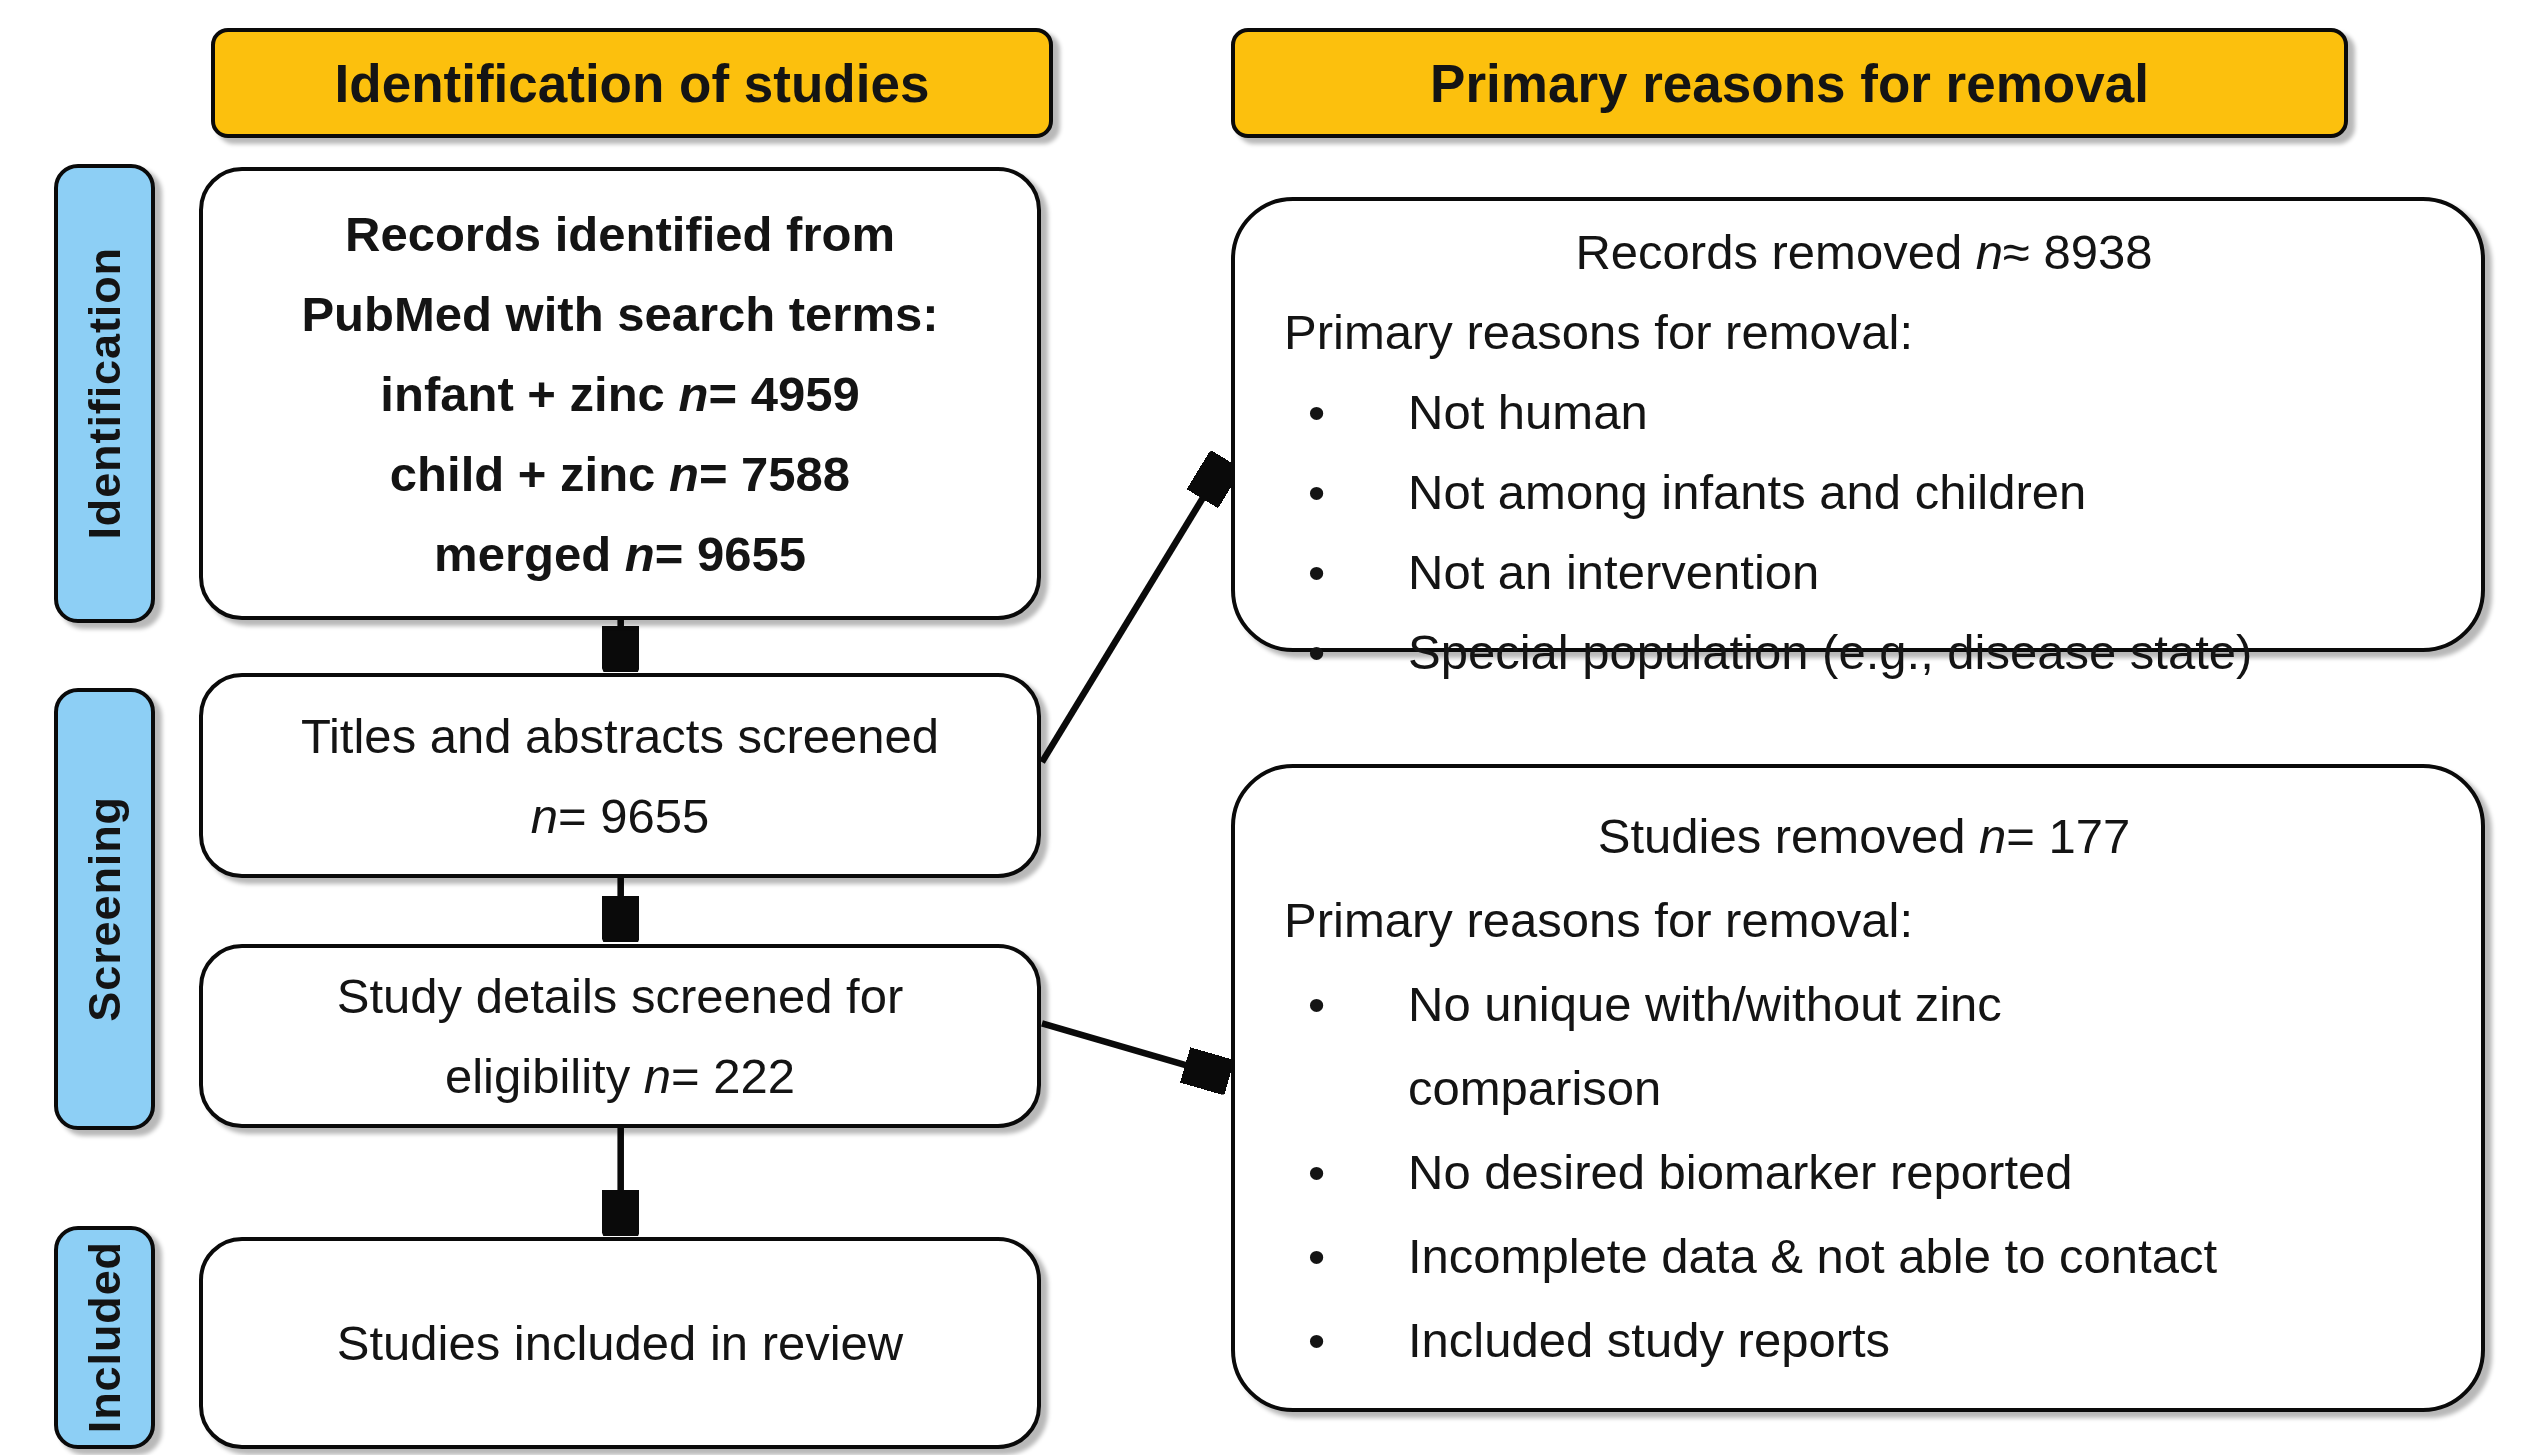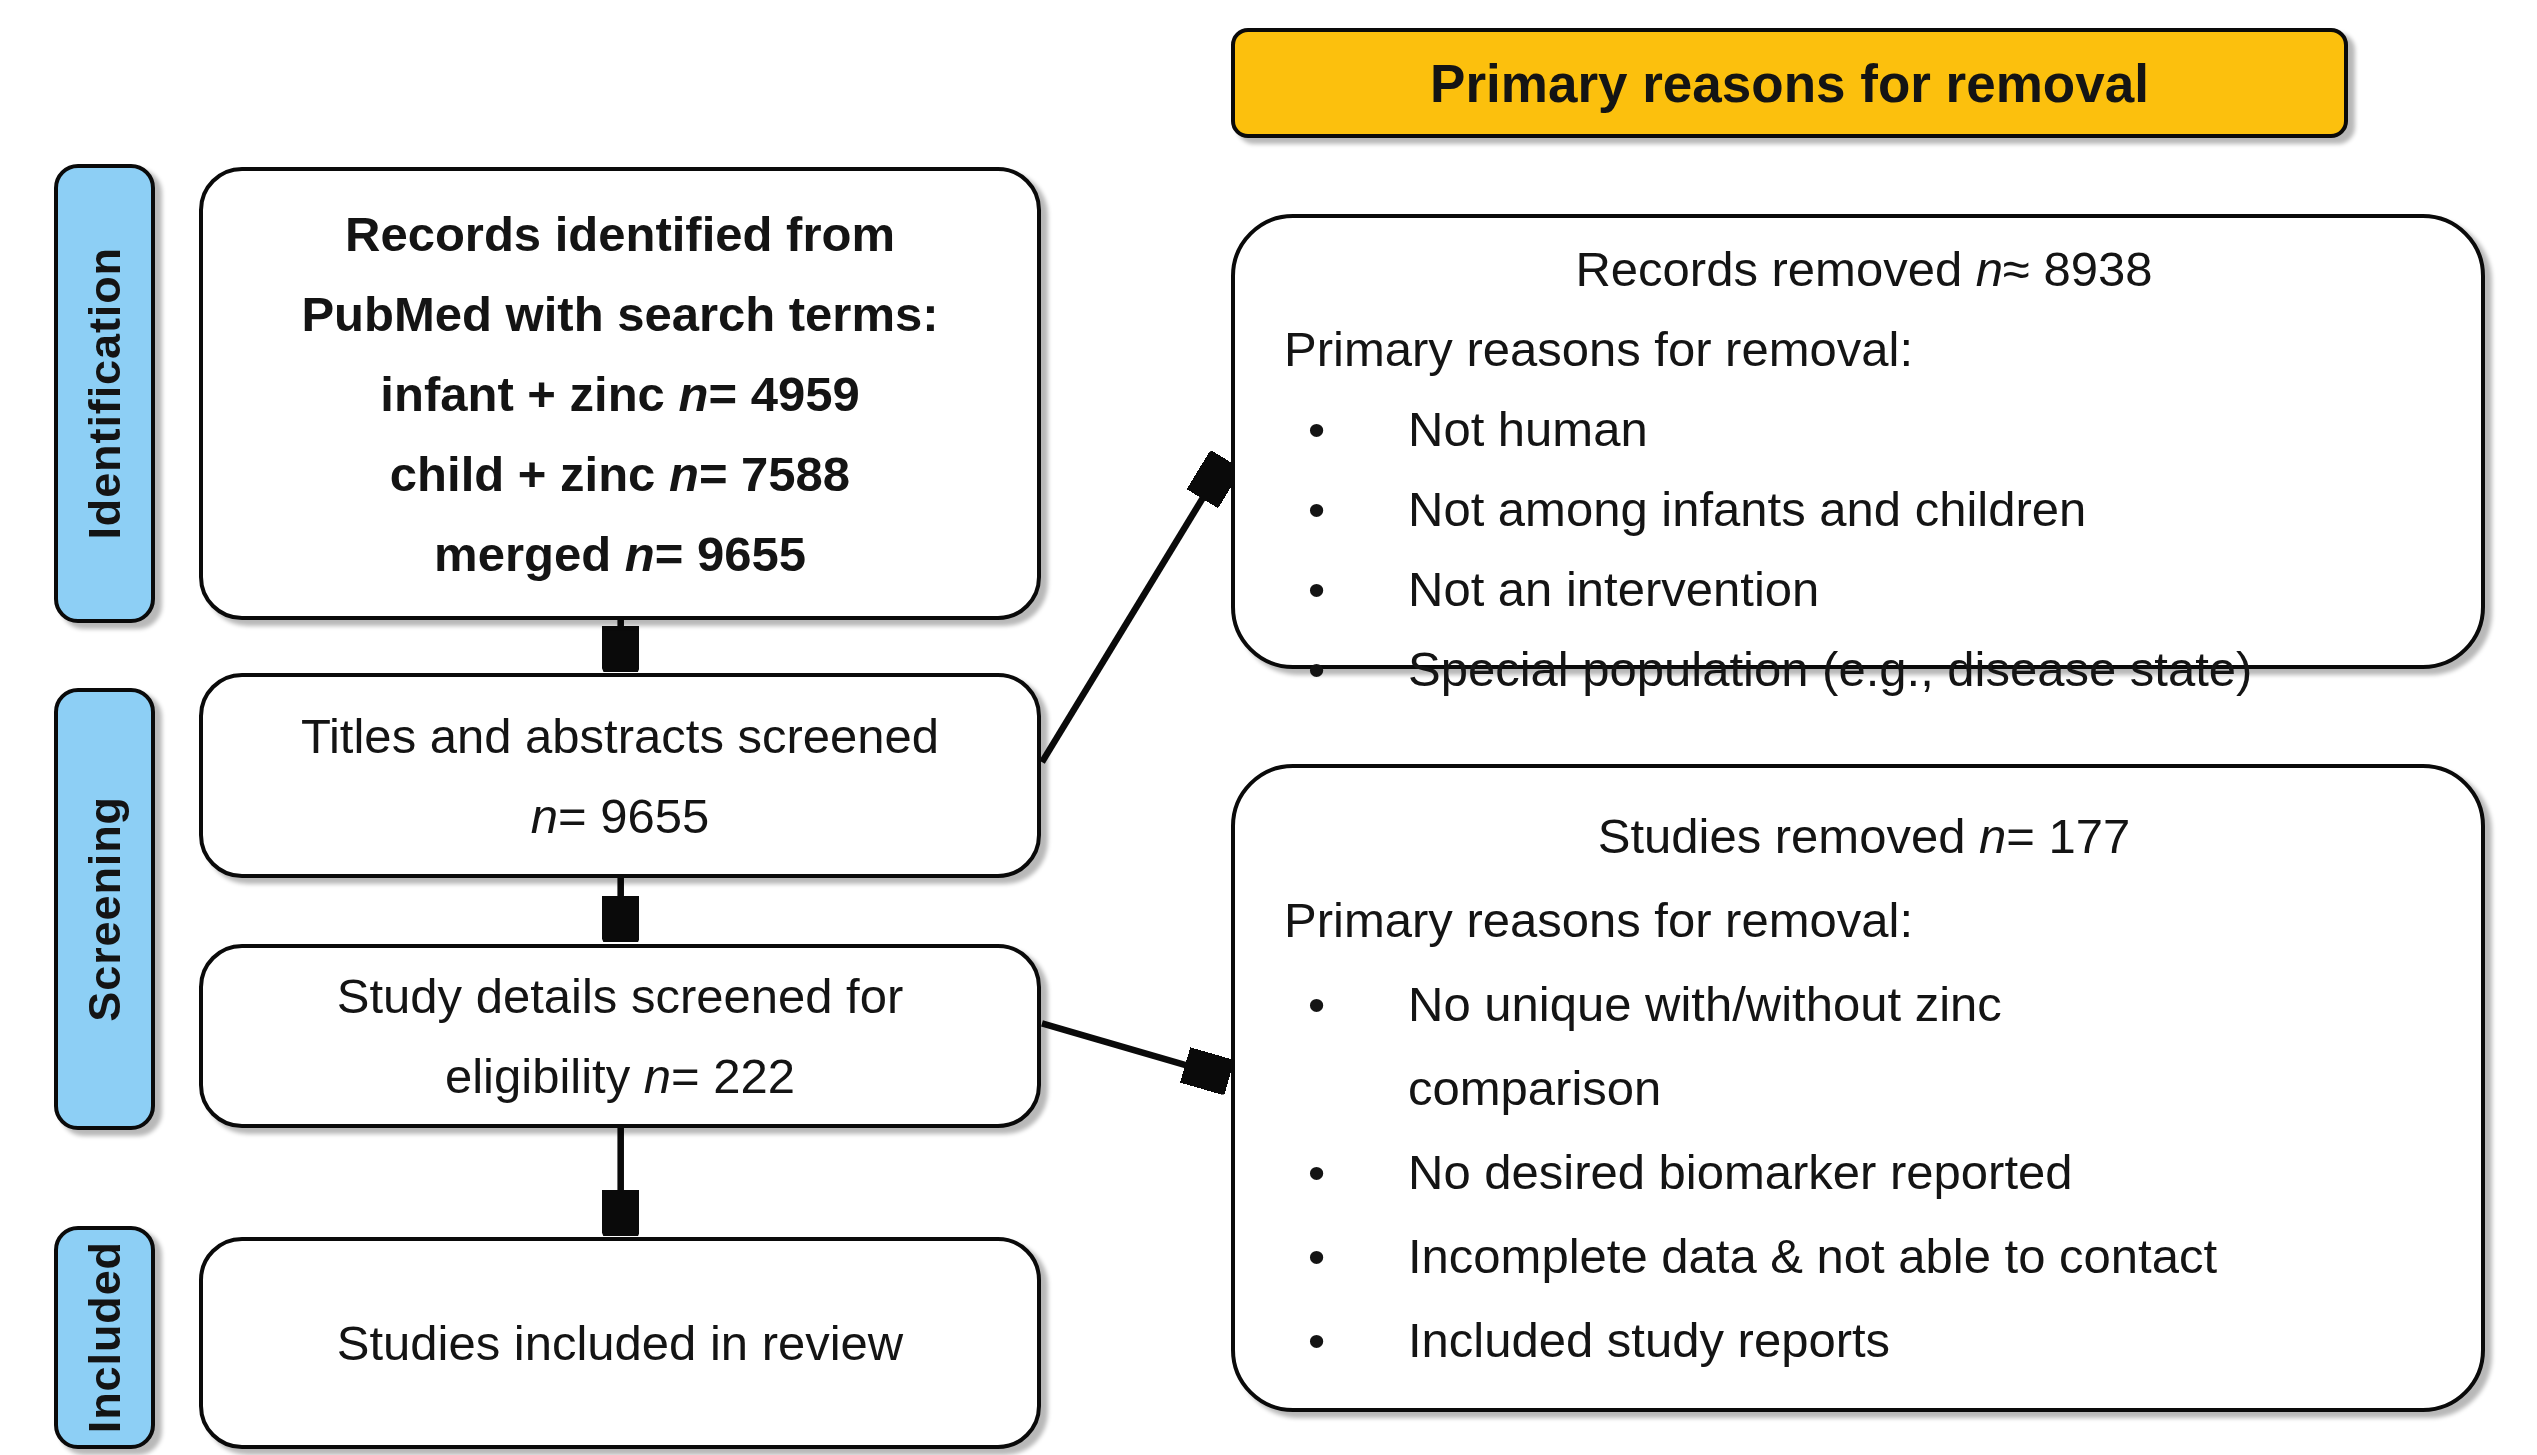--- a/index.html
+++ b/index.html
@@ -54,21 +54,21 @@
   .fbox-records{top:167px;height:453px;font-weight:bold;}
   .fbox-titles{top:673px;height:205px;}
   .fbox-details{top:944px;height:184px;}
   .fbox-included{top:1237px;height:212px;}
   .rbox{
     left:1231px;width:1254px;
     border-radius:62px;
     font-size:49px;
     text-align:left;
   }
-  .rbox-records{top:197px;height:455px;line-height:80px;padding:11.2px 37px 7.5px 49px;box-sizing:border-box;margin-top:17px;}
+  .rbox-records{top:197px;height:455px;line-height:80px;padding:11.2px 37px 7.5px 49px;box-sizing:border-box;}
   .rbox-studies{top:764px;height:648px;line-height:84px;padding:26px 37px 7.5px 49px;box-sizing:border-box;}
   .rtitle{text-align:center;}
   .rsub{text-align:left;}
   ul.bullets{list-style:none;margin:0;padding:0;}
   ul.bullets li{position:relative;padding-left:124px;}
   ul.bullets li::before{
     content:"\2022";
     position:absolute;left:24px;top:0;
   }
   em{font-style:italic;}
@@ -84,20 +84,23 @@
         <path d="M0 0 L10 4 L0 8 Z" fill="currentColor" stroke="none"></path>
       </marker>
     </defs>
     <path d="M663 658 L663 710" marker-end="url(#ah)"></path>
     <path d="M663 936 L663 999" marker-end="url(#ah)"></path>
     <path d="M663 1204 L663 1313" marker-end="url(#ah)"></path>
     <path d="M1113 814 L1306 497" marker-end="url(#ah)"></path>
     <path d="M1113 1093 L1306 1149" marker-end="url(#ah)"></path>
   </svg>
 
+  <div class="node header header-left">
+    <span>Identification of studies</span>
+  </div>
   <div class="node header header-right">
     <span>Primary reasons for removal</span>
   </div>
 
   <div class="node stage stage-identification">
     <span class="vlabel">Identification</span>
   </div>
   <div class="node stage stage-screening">
     <span class="vlabel">Screening</span>
   </div>

